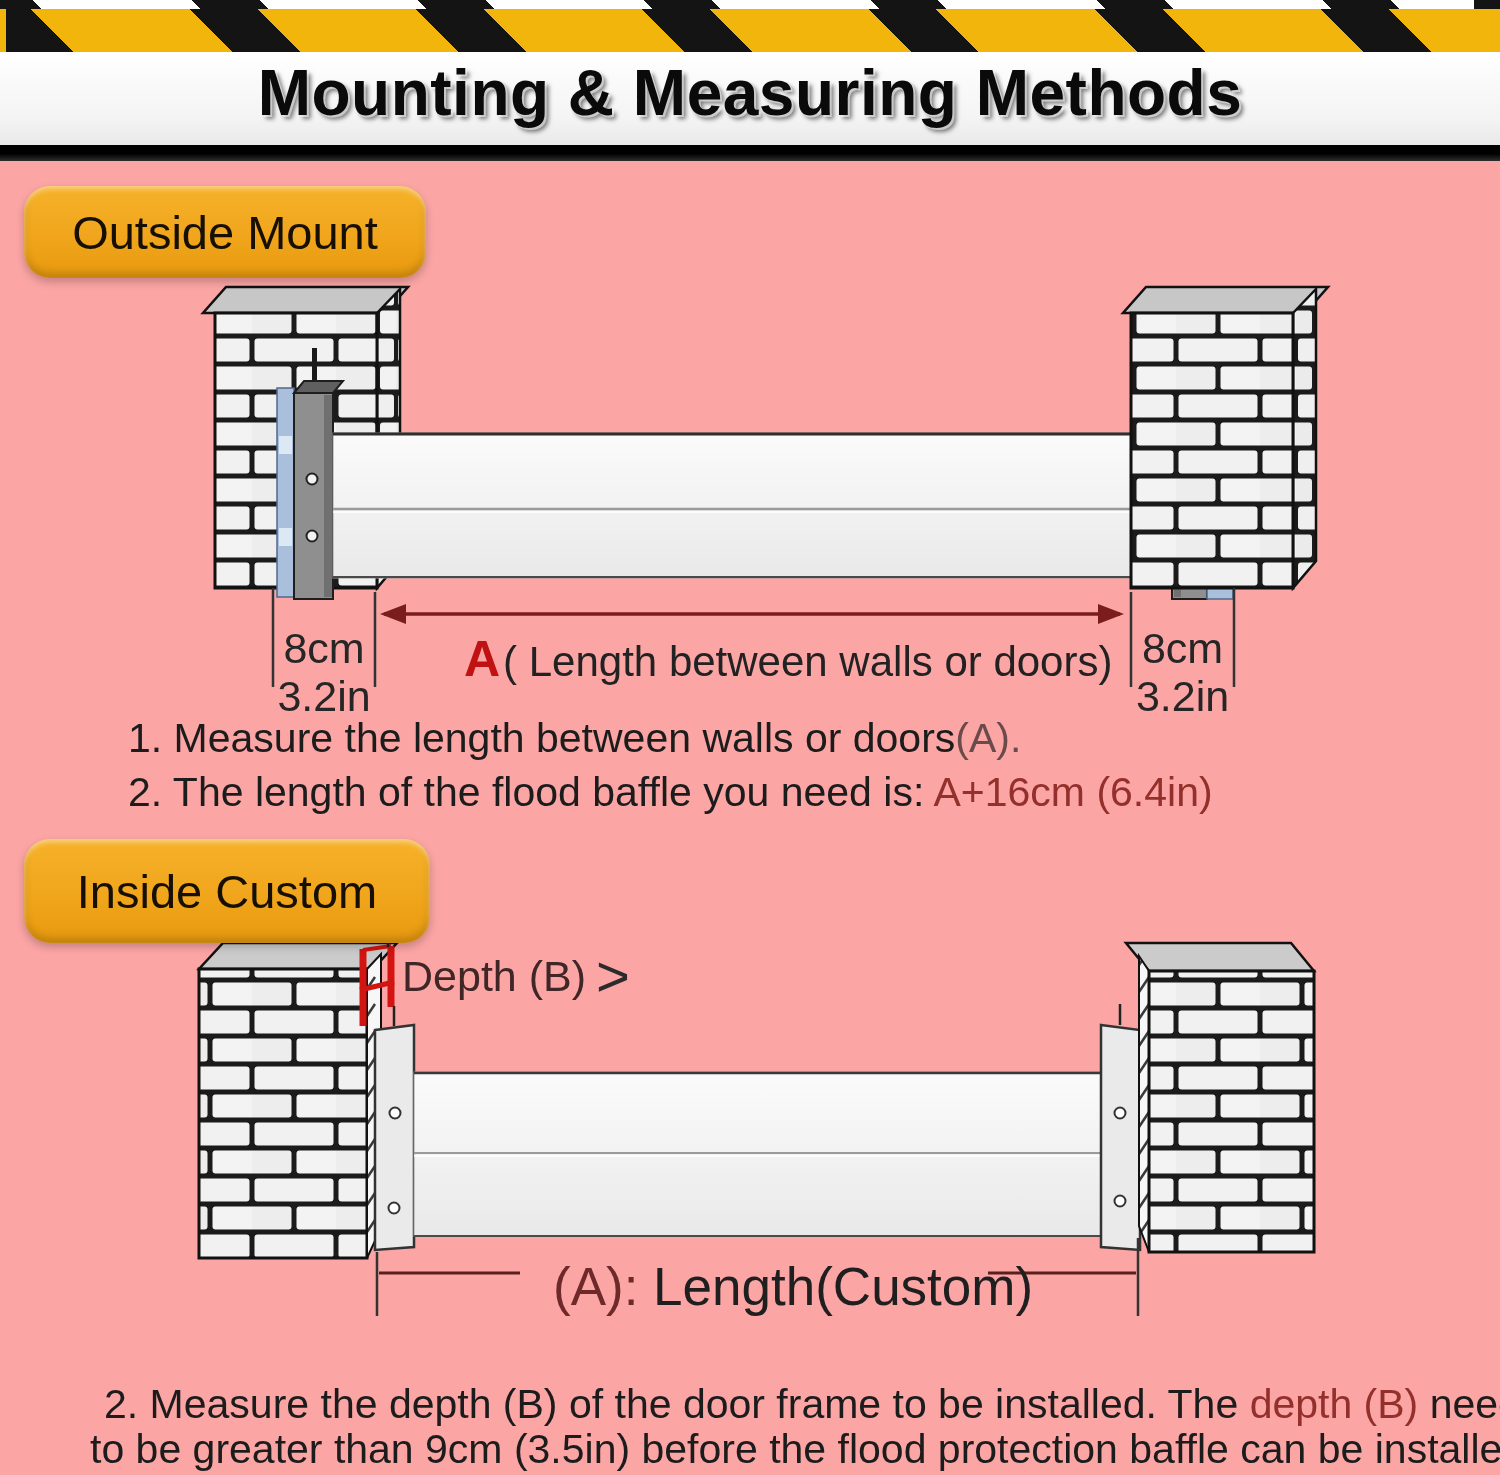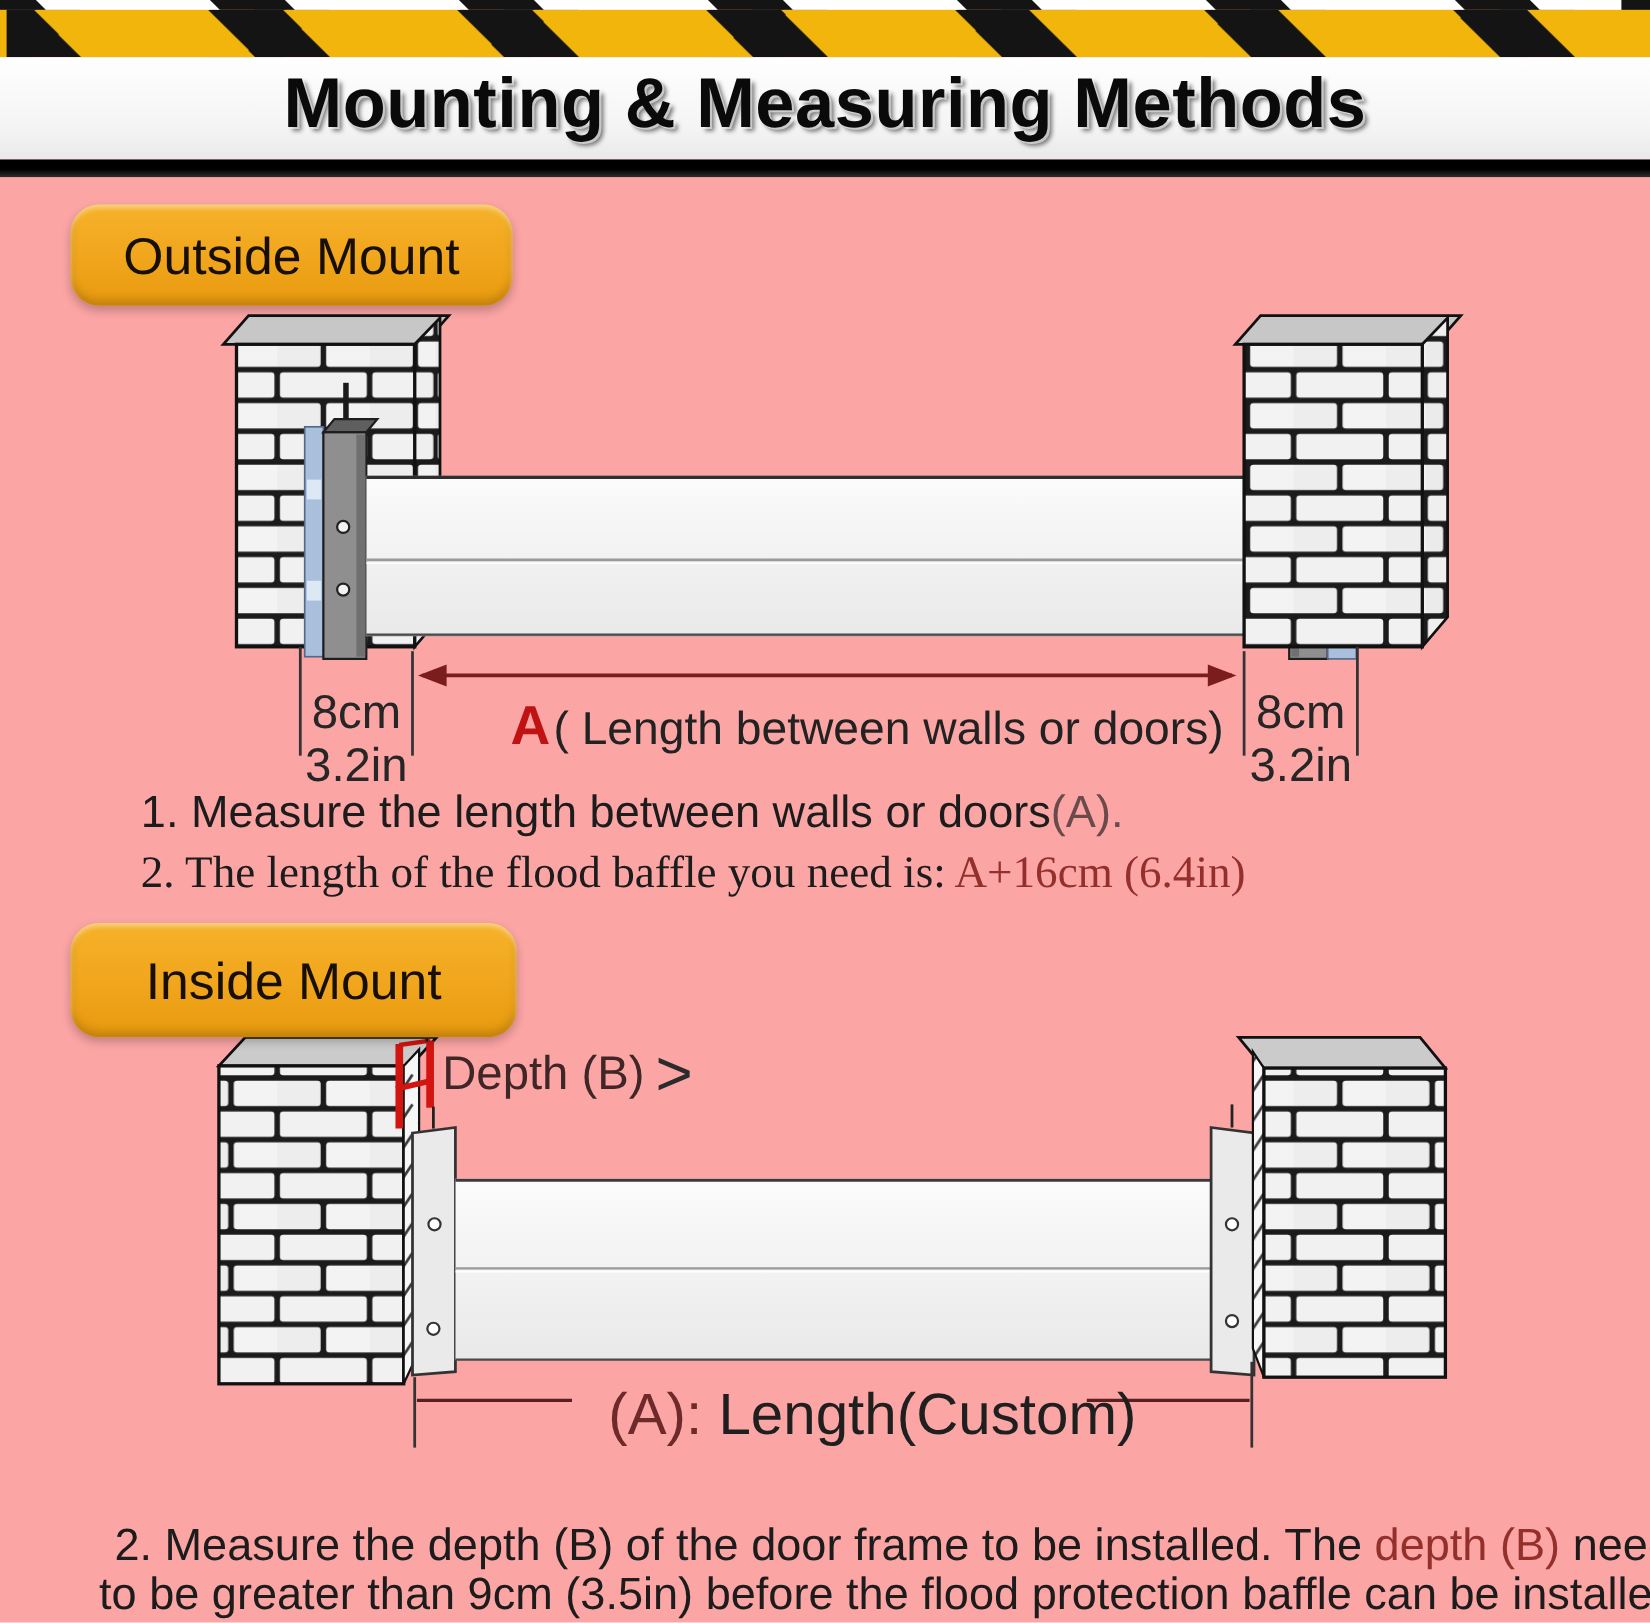--- a/index.html
+++ b/index.html
@@ -20,21 +20,21 @@
   .blackbar{left:0;top:145px;width:1500px;height:16px;
     background:linear-gradient(180deg,#000 55%,#2e2e2e 100%);}
   .title{left:0;top:56px;width:1500px;text-align:center;
     font-size:64px;font-weight:700;letter-spacing:.5px;color:#0a0a0a;
     text-shadow:2px 2px 0 rgba(255,255,255,.55), 4px 4px 4px rgba(0,0,0,.5);}
 
   
   .badge{display:flex;align-items:center;justify-content:center;
     background:linear-gradient(180deg,#f6b22a 0%,#f0a51c 55%,#e89a0e 100%);
     border-radius:26px;font-size:47px;color:#171002;
-    box-shadow:0 4px 9px rgba(0,0,0,.22), inset 0 3px 5px rgba(255,255,255,.45), inset 0 -5px 9px rgba(0,0,0,.18);margin-left:40px;}
+    box-shadow:0 4px 9px rgba(0,0,0,.22), inset 0 3px 5px rgba(255,255,255,.45), inset 0 -5px 9px rgba(0,0,0,.18);}
   .badge-outside{left:24px;top:186px;width:402px;height:92px;}
   .badge-inside{left:24px;top:839px;width:406px;height:104px;}
 
   
   .dim{font-size:43px;color:#262626;text-align:center;margin-top:32px;}
   .a-label{font-size:42px;color:#222;}
   .bigA{font-size:50px;font-weight:900;color:#c01212;margin-right:3px;}
   .step{font-size:41px;color:#1c1c1c;line-height:1.12;}
   .accent{color:#93302c;}
   .soft-accent{color:#6a4a4a;}
@@ -193,35 +193,35 @@
   <div class="abs tape-edge"></div>
   <div class="abs hazard"></div>
   <div class="abs titleband"></div>
   <div class="abs blackbar"></div>
   <div class="abs title nowrap">Mounting &amp; Measuring Methods</div>
 
   <div class="abs badge badge-outside">
     <span>Outside Mount</span>
   </div>
   <div class="abs badge badge-inside">
-    <span>Inside Mount</span>
+    <span>Inside Custom</span>
   </div>
 
   <div class="abs dim nowrap" style="left:273px;top:592px;width:102px;">8cm</div>
   <div class="abs dim nowrap" style="left:266px;top:640px;width:116px;">3.2in</div>
   <div class="abs dim nowrap" style="left:1131px;top:592px;width:103px;">8cm</div>
   <div class="abs dim nowrap" style="left:1126px;top:640px;width:113px;">3.2in</div>
   <div class="abs a-label nowrap" style="left:464px;top:630px;">
     <span class="bigA">A</span><span>( Length between walls or doors)</span>
   </div>
 
   <div class="abs step nowrap" style="left:128px;top:716px;">
     <span>1. Measure the length between walls or doors</span><span class="soft-accent">(A).</span>
   </div>
-  <div class="abs step nowrap" style="left:128px;top:770px;font-family:Liberation Serif, serif;">
+  <div class="abs step nowrap" style="left:128px;top:770px;">
     <span>2. The length of the flood baffle you need is: </span><span class="accent">A+16cm (6.4in)</span>
   </div>
 
   <div class="abs depth-row nowrap" style="left:402px;top:952px;">
     <span>Depth (B)</span>
     <span class="depth-gt">&gt;</span>
   </div>
   <div class="abs custom-label nowrap" style="left:553px;top:1256px;">
     <span class="custom-a">(A):</span><span> Length(Custom)</span>
   </div>

